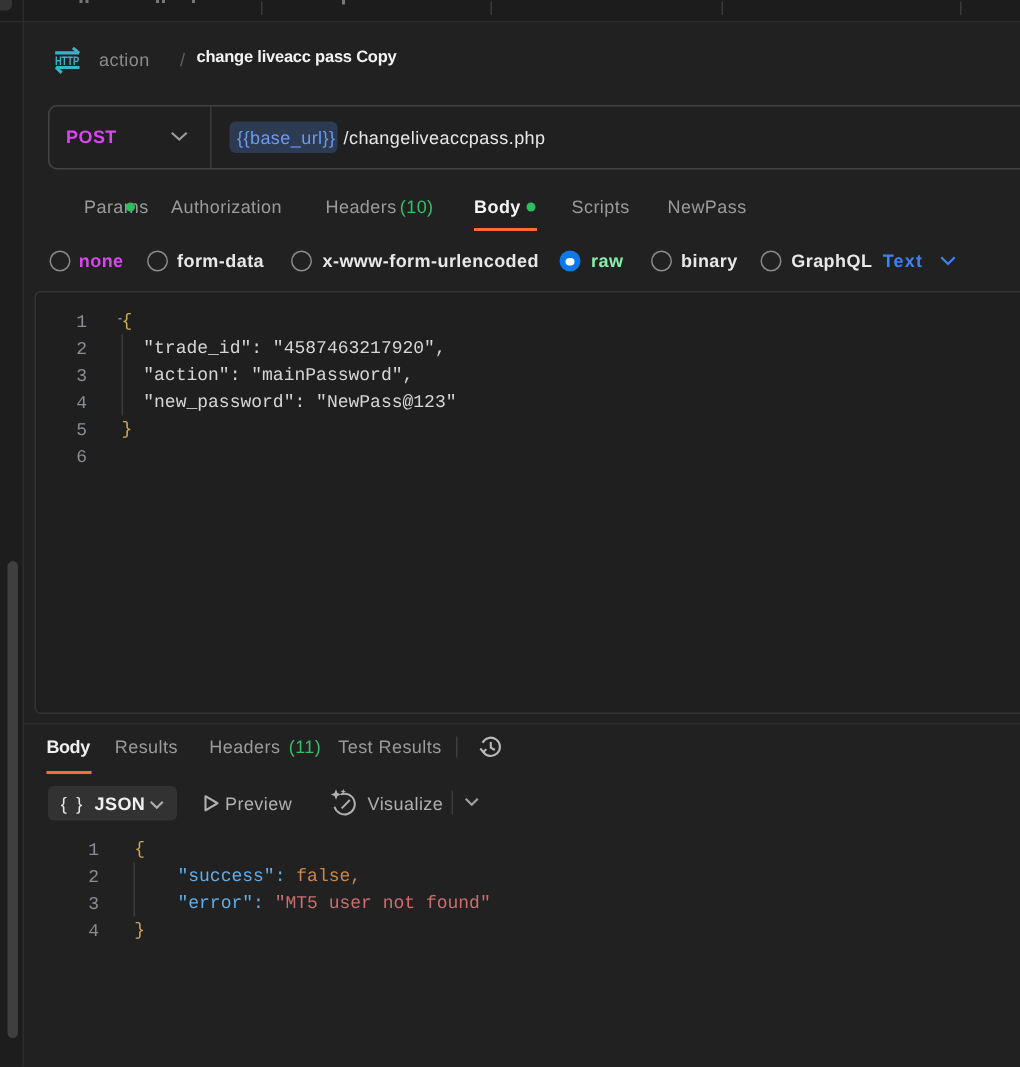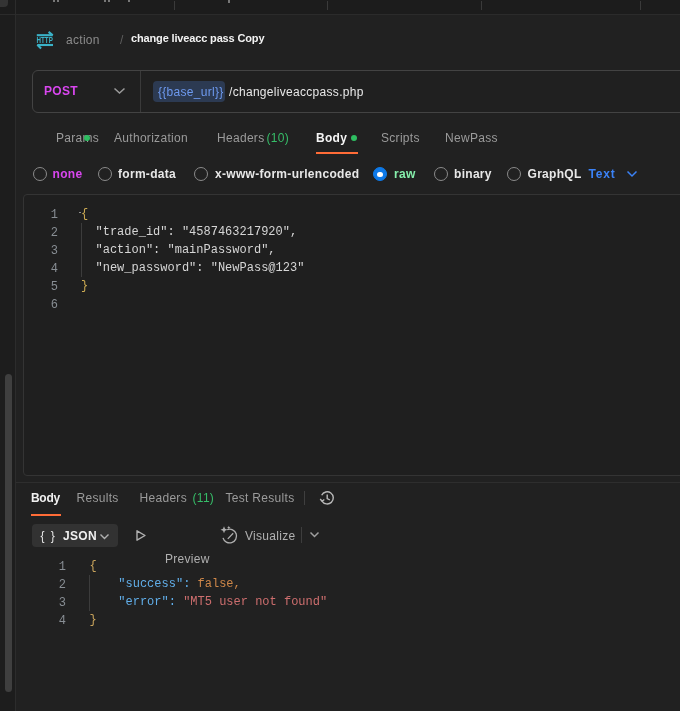--- a/index.html
+++ b/index.html
@@ -119,21 +119,21 @@
 
 <div class="abs" style="left:32px;top:524px;width:86px;height:23px;background:#323232;border-radius:4px;"></div>
 <div class="t" style="left:40.5px;top:529px;color:#e6e6e6;letter-spacing:1.5px;">{ }</div>
 <div class="t" style="left:63px;top:529px;color:#f0f0f0;font-weight:600;">JSON</div>
 <svg class="abs" style="left:99px;top:533px;" width="11" height="7" viewBox="0 0 11 7">
   <path d="M1.5 1.5 L5.5 5.5 L9.5 1.5" stroke="#b0b0b0" stroke-width="1.4" fill="none"></path>
 </svg>
 <svg class="abs" style="left:135px;top:529px;" width="12" height="13" viewBox="0 0 12 13">
   <path d="M2 1.8 L10 6.5 L2 11.2 Z" stroke="#b0b0b0" stroke-width="1.4" fill="none" stroke-linejoin="round"></path>
 </svg>
-<div class="t" style="left:165px;top:529px;color:#b0b0b0;margin-top:23px;">Preview</div>
+<div class="t" style="left:150px;top:529px;color:#b0b0b0;">Preview</div>
 <svg class="abs" style="left:218px;top:525px;" width="20" height="20" viewBox="0 0 20 20">
   <path d="M5 12.9 A6.9 6.9 0 1 0 9.2 4.6" stroke="#b0b0b0" stroke-width="1.3" fill="none"></path>
   <path d="M15.2 8.3 L9.8 13.9" stroke="#b0b0b0" stroke-width="1.3" fill="none"></path>
   <path d="M6 1.2 L7 3.7 L9.5 4.7 L7 5.7 L6 8.2 L5 5.7 L2.5 4.7 L5 3.7 Z" fill="#b0b0b0"></path>
   <path d="M10.8 0.8 L11.3 2.1 L12.6 2.6 L11.3 3.1 L10.8 4.4 L10.3 3.1 L9 2.6 L10.3 2.1 Z" fill="#b0b0b0"></path>
 </svg>
 <div class="t" style="left:245px;top:529px;color:#b0b0b0;">Visualize</div>
 <div class="abs" style="left:301px;top:527px;width:1px;height:16px;background:#3d3d3d;"></div>
 <svg class="abs" style="left:309px;top:531px;" width="11" height="8" viewBox="0 0 11 8">
   <path d="M1.5 1.5 L5.5 5.5 L9.5 1.5" stroke="#9f9f9f" stroke-width="1.5" fill="none"></path>

